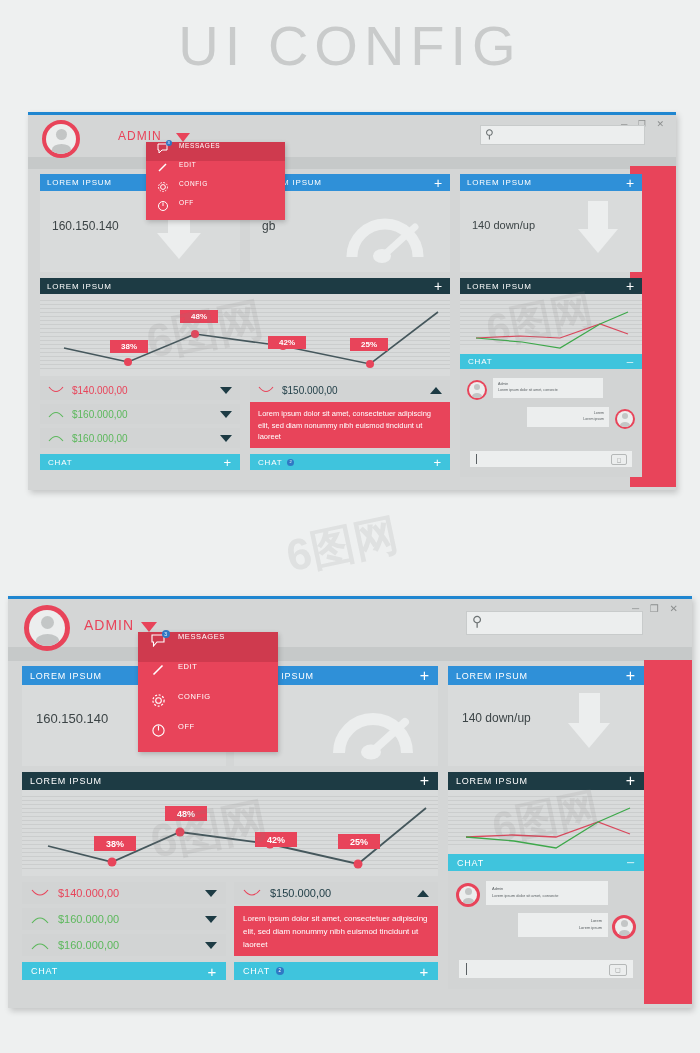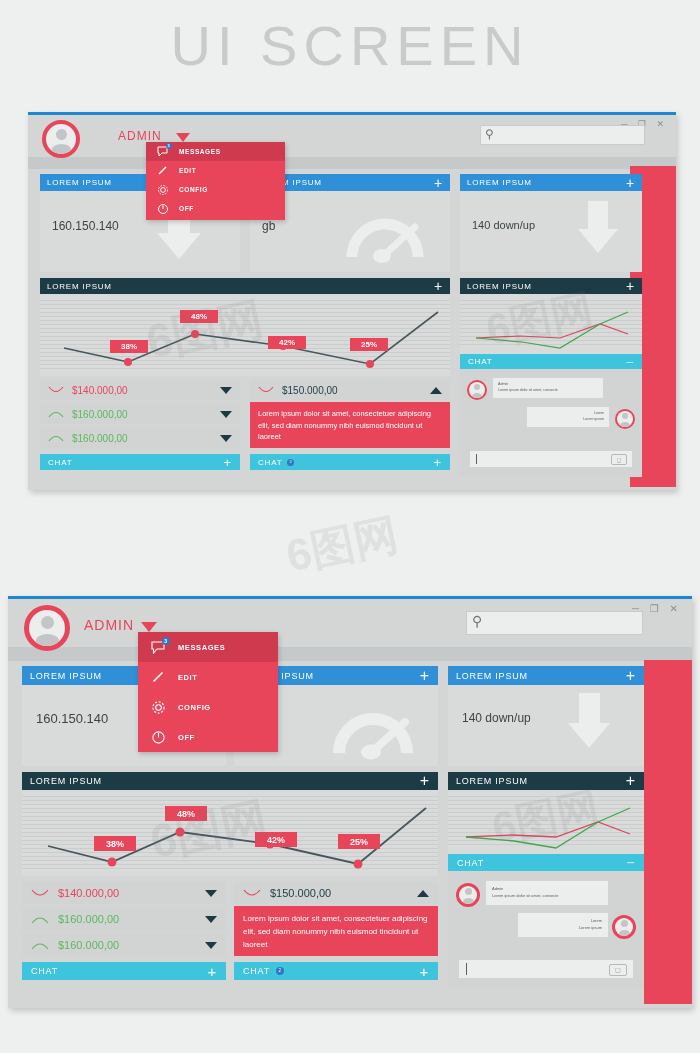--- a/index.html
+++ b/index.html
@@ -41,21 +41,21 @@
     position:absolute;width:0;height:0;
     border-left:8px solid transparent;border-right:8px solid transparent;
     border-top:10px solid #e8445a;
   }
   .searchbar{position:absolute;background:#eceeee;border:1px solid #c8cbcb;}
   .search-icon{position:absolute;color:#6d7374;}
   .subbar{height:14px;background:#c6c9c9;}
 
   
   .dropdown{position:absolute;background:#e8445a;z-index:40;box-shadow:1px 2px 5px rgba(0,0,0,.2);}
-  .dd-item{display:flex;align-items:center;color:#fff;letter-spacing:.6px;position:relative;font-weight:bold;}
+  .dd-item{display:flex;color:#fff;letter-spacing:.6px;position:relative;}
   .dd-item.active{background:#cf3a4e;}
   .dd-ico{display:flex;align-items:center;justify-content:center;position:relative;flex:none;}
   .dd-ico svg{display:block;}
   .badge{
     position:absolute;border-radius:50%;background:#2f78c4;color:#fff;
     display:flex;align-items:center;justify-content:center;line-height:1;
   }
 
   
   .card{position:absolute;background:#d9dbdb;}
@@ -84,21 +84,21 @@
   .bubble{position:absolute;background:#eceeee;color:#5a6063;}
   .chat-input{position:absolute;background:#eceeee;display:flex;align-items:center;}
   .caretbar{position:absolute;background:#5a6063;}
   .cam{position:absolute;border:1px solid #b5b8b8;border-radius:2px;display:flex;align-items:center;justify-content:center;color:#9a9d9d;}
   .sidepanel{position:absolute;background:#e8445a;}
   .watermark{position:absolute;color:rgba(120,125,125,.13);font-weight:700;pointer-events:none;}
 </style>
 </head>
 <body>
 
-<div class="page-title">UI SCREEN</div>
+<div class="page-title">UI CONFIG</div>
 
 <div class="window" style="left:28px;top:112px;width:648px;height:378px;">
   <div class="win-top-rule"></div>
 
   <div class="titlebar" style="height:42px;">
     <div class="win-ctrls" style="top:4px;right:8px;">
       <span>─</span>
       <span>❐</span>
       <span>✕</span>
     </div>

